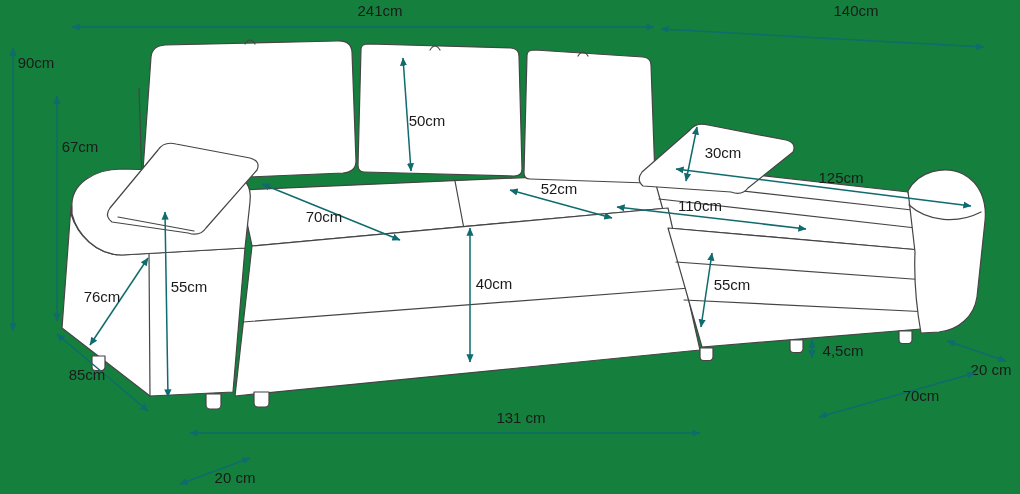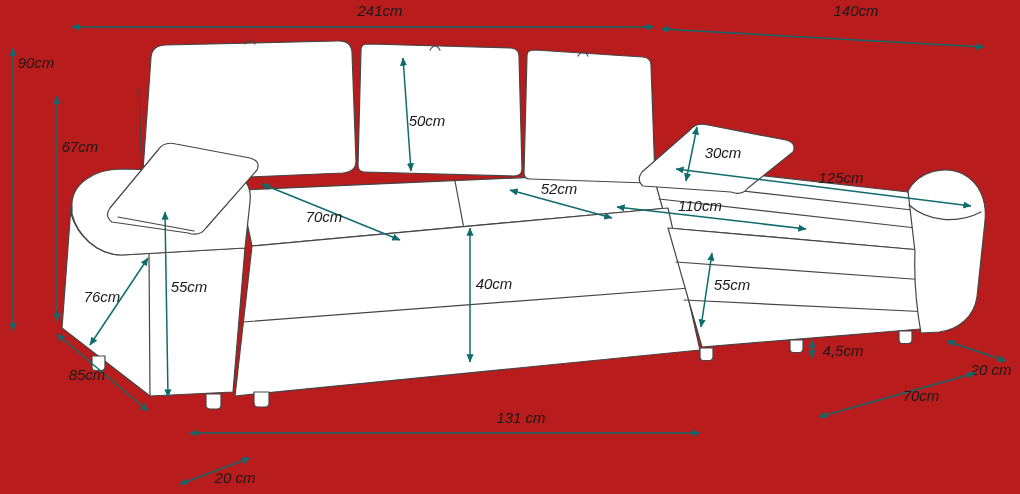--- a/index.html
+++ b/index.html
@@ -1,19 +1,19 @@
 <!DOCTYPE html>
 <html style="--accent: #0f6b6d; --line: #454545; --textcol: #1a1a1a;"><head>
 <meta charset="utf-8">
 <style>
   :root { --accent:#0f6b6d; --line:#454545; --textcol:#1a1a1a; }
   html,body { margin:0; padding:0; background:#ffffff; }
   .stage {
-    position:relative; width:1020px; height:494px; background:#b91c1c;
-    overflow:hidden; font-family:"Liberation Sans", sans-serif;font-style:italic;
+    position:relative; width:1020px; height:494px; background:#15803d;
+    overflow:hidden; font-family:"Liberation Sans", sans-serif;
   }
   .sketch { stroke:var(--line); stroke-width:1.2; fill:none; stroke-linecap:round; stroke-linejoin:round; }
   .sketch-fill { stroke:var(--line); stroke-width:1.2; fill:#ffffff; stroke-linejoin:round; }
   .dim { stroke:var(--accent); stroke-width:1.5; fill:none; }
   .dim-label { font-size:15px; fill:var(--textcol); font-family:"Liberation Sans", sans-serif; }
   .arrowhead { fill:var(--accent); }
 </style>
 </head>
 <body>
 

